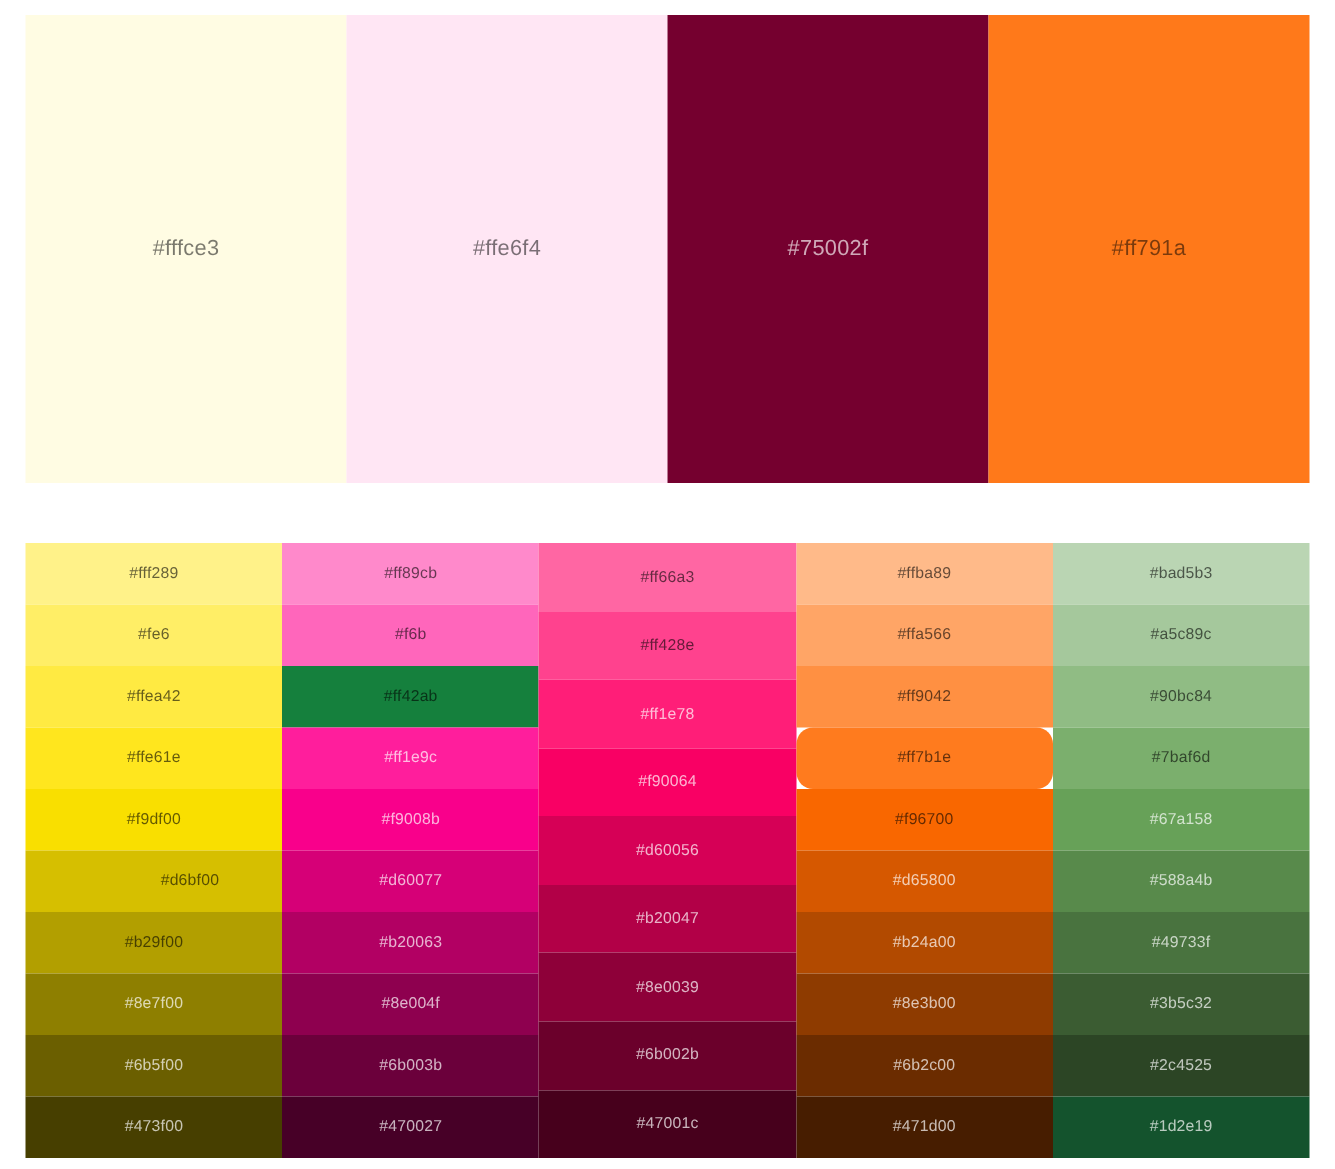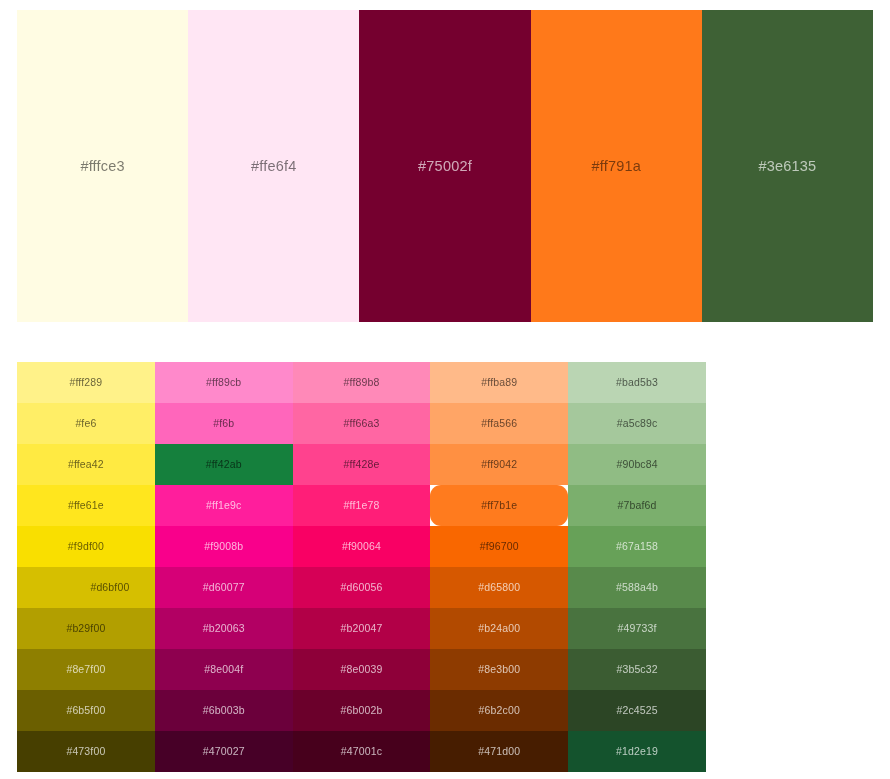--- a/index.html
+++ b/index.html
@@ -48,21 +48,21 @@
     user-select: none;
   }
   .on-light > .primary-label { color: rgba(0, 0, 0, 0.52); text-align: center; }
   .on-dark  > .primary-label { color: rgba(255, 255, 255, 0.66); }
 
   
   #shade-grid {
     position: absolute;
     left: 17px;
     top: 362px;
-    width: 689px;
+    width: 856px;
     height: 410px;
     display: flex;
     flex-direction: row;
     background: #ffffff;
   }
   .shade-column {
     flex: 1 1 0;
     display: flex;
     flex-direction: column;
   }
@@ -94,23 +94,20 @@
       </div>
       <div class="primary-swatch on-light" style="background-color: rgb(255, 230, 244);">
         <span class="primary-label">#ffe6f4</span>
       </div>
       <div class="primary-swatch on-dark" style="background-color: rgb(117, 0, 47);">
         <span class="primary-label">#75002f</span>
       </div>
       <div class="primary-swatch on-light" style="background-color: rgb(255, 121, 26);">
         <span class="primary-label">#ff791a</span>
       </div>
-      <div class="primary-swatch on-dark" style="background-color: rgb(62, 97, 53);">
-        <span class="primary-label">#3e6135</span>
-      </div>
     </div>
 
   <div id="shade-grid">
       <div class="shade-column">
         <div class="shade-cell on-light" style="background-color: rgb(255, 242, 137);">
           <span class="shade-label">#fff289</span>
         </div>
         <div class="shade-cell on-light" style="background-color: rgb(255, 238, 102);">
           <span class="shade-label">#fe6</span>
         </div>
@@ -165,23 +162,20 @@
           <span class="shade-label">#8e004f</span>
         </div>
         <div class="shade-cell on-dark" style="background-color: rgb(107, 0, 59);">
           <span class="shade-label">#6b003b</span>
         </div>
         <div class="shade-cell on-dark" style="background-color: rgb(71, 0, 39);">
           <span class="shade-label">#470027</span>
         </div>
       </div>
       <div class="shade-column">
-        <div class="shade-cell on-light" style="background-color: rgb(255, 137, 184);">
-          <span class="shade-label">#ff89b8</span>
-        </div>
         <div class="shade-cell on-light" style="background-color: rgb(255, 102, 163);">
           <span class="shade-label">#ff66a3</span>
         </div>
         <div class="shade-cell on-light" style="background-color: rgb(255, 66, 142);">
           <span class="shade-label">#ff428e</span>
         </div>
         <div class="shade-cell on-dark" style="background-color: rgb(255, 30, 120);">
           <span class="shade-label">#ff1e78</span>
         </div>
         <div class="shade-cell on-dark" style="background-color: rgb(249, 0, 100);">

